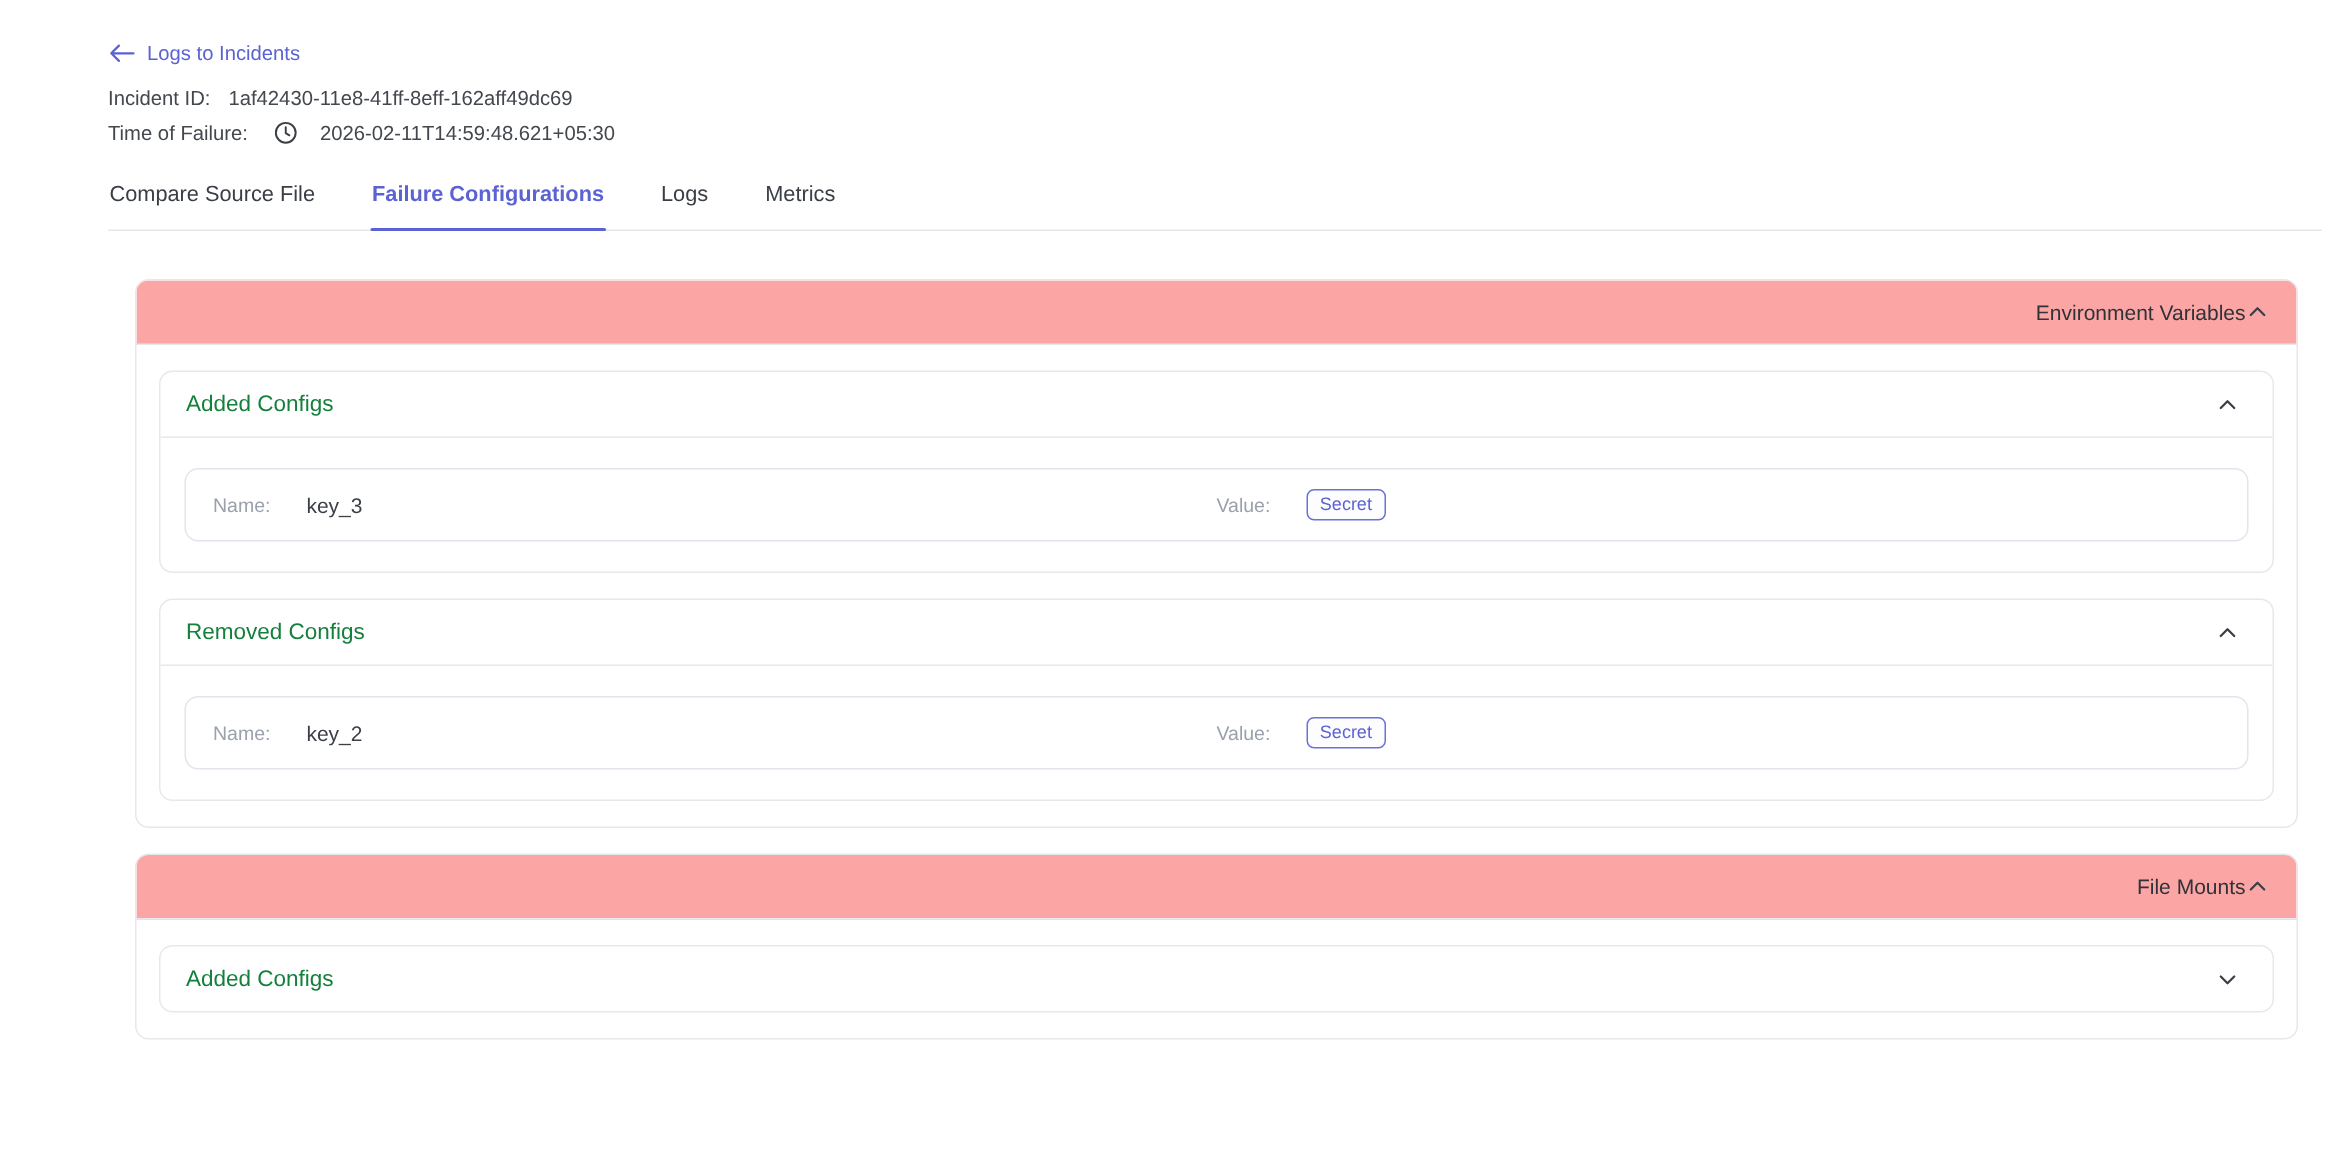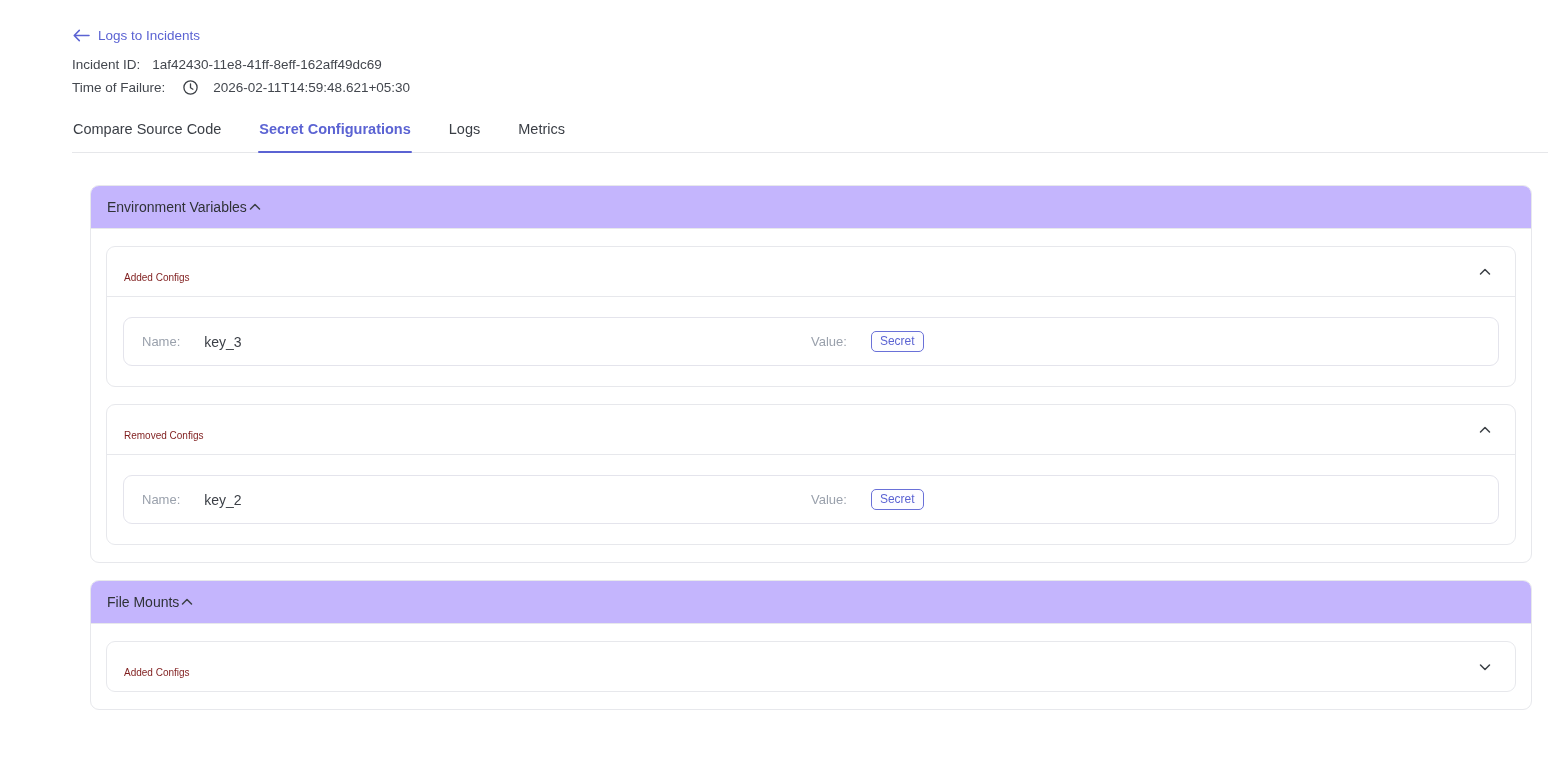--- a/index.html
+++ b/index.html
@@ -50,41 +50,41 @@
     height: 2px; background: #5b63d3; border-radius: 2px;
   }
 
   
   .sections { margin: 32px 16px 0 18px; }
   .card {
     border: 1px solid #e7e8ec; border-radius: 9px;
     margin-bottom: 17px; overflow: hidden; background: #fff;
   }
   .card-header {
-    background: #c4b5fd;
+    background: #fca5a5;
     border-bottom: 1px solid #e7e8ec;
     padding: 13px 18px 13px 16px;
-    display: flex; align-items: center; justify-content: flex-start;
+    display: flex; align-items: center; justify-content: flex-end;
     cursor: pointer;
   }
   .card-title { font-size: 14px; color: #2f3237; }
   .chevron { display: inline-flex; color: #3c4046; cursor: pointer; }
 
   .card-body { padding: 17px 15px; }
 
   .group {
     border: 1px solid #e7e8ec; border-radius: 9px; background: #fff;
   }
   .group + .group { margin-top: 17px; }
   .group-header {
     padding: 13px 22px 13px 17px;
     display: flex; align-items: center; justify-content: space-between;
     cursor: pointer;
   }
-  .group-title { font-size: 10px; color: #7f1d1d; margin-top: 12px; }
+  .group-title { font-size: 15px; color: #15803d; }
   .group.expanded .group-header { border-bottom: 1px solid #e7e8ec; }
   .group-body { padding: 20px 16px; }
 
   .config-row {
     border: 1px solid #e4e4ec; border-radius: 9px;
     padding: 13px 18px;
     display: flex; align-items: center;
   }
   .row-col { flex: 1 1 50%; display: flex; align-items: center; gap: 24px; }
   .field-label { font-size: 13px; color: #9aa1ac; }
@@ -120,22 +120,22 @@
     <span class="clock-icon">
       <svg width="15" height="15" viewBox="0 0 15 15" fill="none">
         <circle cx="7.5" cy="7.5" r="6.6" stroke="#3c4046" stroke-width="1.3"></circle>
         <path d="M7.5 3.8v3.9l2.4 1.5" stroke="#3c4046" stroke-width="1.3" stroke-linecap="round" stroke-linejoin="round"></path>
       </svg>
     </span>
     <span>2026-02-11T14:59:48.621+05:30</span>
   </div>
 
   <nav class="tabs">
-    <button class="tab">Compare Source Code</button>
-    <button class="tab active">Secret Configurations</button>
+    <button class="tab">Compare Source File</button>
+    <button class="tab active">Failure Configurations</button>
     <button class="tab">Logs</button>
     <button class="tab">Metrics</button>
   </nav>
 
   <div class="sections" id="sections">
   <section class="card">
     <div class="card-header">
       <span class="card-title">Environment Variables</span>
       <span class="chevron">
             <svg width="16" height="16" viewBox="0 0 16 16" fill="none">

